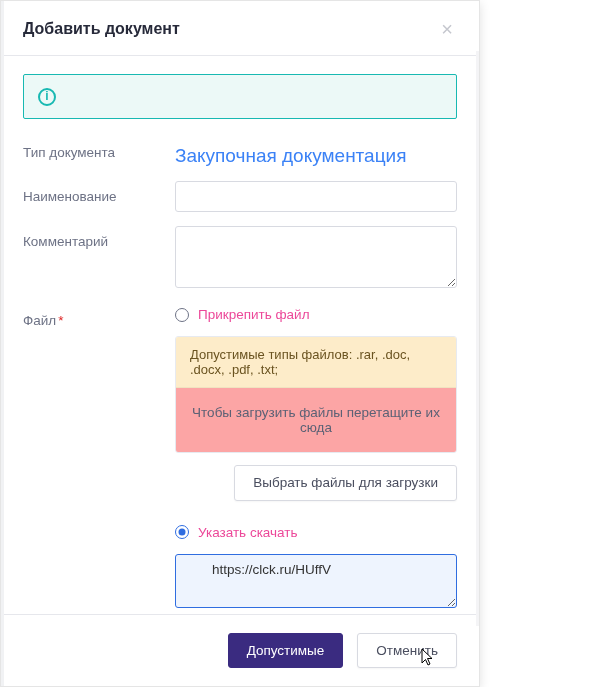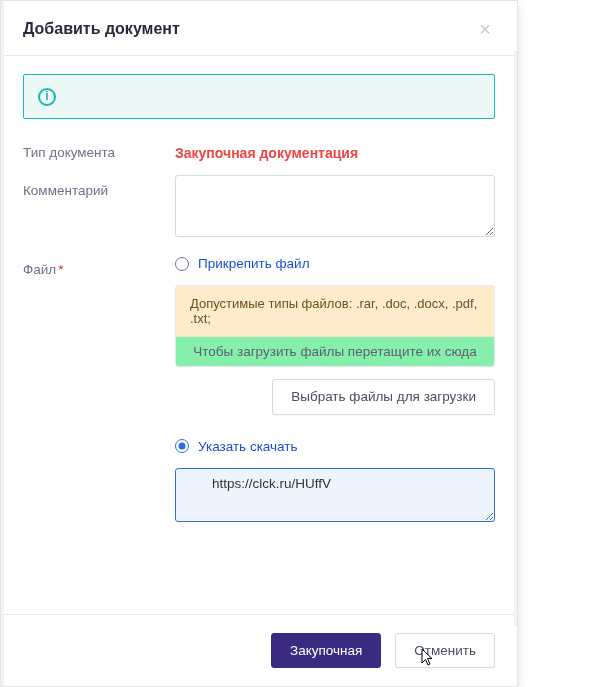--- a/index.html
+++ b/index.html
@@ -7,21 +7,21 @@
     margin: 0; padding: 0;
     width: 607px; height: 687px;
     font-family: -apple-system, BlinkMacSystemFont, "Segoe UI", Arial, sans-serif;
     font-size: 14px;
     color: #333;
     background: #fff;
     overflow: hidden;
   }
   .modal {
     position: relative;
-    width: 518px; height: 687px;
+    width: 480px; height: 687px;
     background: #fff;
     border: 1px solid #e5e5e5;
     box-shadow: 0 3px 10px rgba(0,0,0,0.12);
     display: flex;
     flex-direction: column;
   }
   .modal-bgleft {
     position: absolute;
     left: 0; top: 0; bottom: 0; width: 3px;
     background: #f1f2f4;
@@ -94,23 +94,22 @@
     padding-top: 8px;
     color: #6d7285;
     font-size: 13.5px;
   }
   .form-control-col {
     flex: 1;
     min-width: 0;
   }
   .static-value {
     padding-top: 8px;
-    color: #ef4444;
-    font-size: 14px;
-    font-weight: bold;
+    color: #3b82f6;
+    font-size: 19px;
   }
   .input-text {
     width: 100%;
     border: 1px solid #d8dae1;
     border-radius: 3px;
     padding: 7px 9px;
     font-size: 13.5px;
     color: #333;
     font-family: inherit;
   }
@@ -123,21 +122,21 @@
     border: 1px solid #2f6de0;
     background: #eef4fe;
     min-height: 54px;
   }
   .req-star { color: #d22; margin-left: 2px; }
   .radio-line {
     display: flex;
     align-items: center;
     gap: 9px;
     font-size: 13.5px;
-    color: #1d4ed8;
+    color: #ec4899;
     padding: 2px 0;
   }
   .radio-dot {
     width: 14px; height: 14px;
     border-radius: 50%;
     position: relative;
     flex: 0 0 auto;
   }
   .radio-dot.unchecked {
     border: 1.5px solid #6d7285;
@@ -161,24 +160,24 @@
     overflow: hidden;
   }
   .hint-allowed {
     background: #fdecc9;
     color: #6a5320;
     padding: 10px 14px;
     font-size: 13px;
     border-bottom: 1px solid #f0e3c0;
   }
   .hint-drop {
-    background: #86efac;
+    background: #fca5a5;
     color: #5c6175;
     text-align: center;
-    padding: 7px 14px;
+    padding: 17px 14px;
     font-size: 13.5px;
   }
   .choose-file-wrap {
     display: flex;
     justify-content: flex-end;
     margin-top: 12px;
     margin-bottom: 22px;
   }
   .btn {
     font-size: 13.5px;
@@ -234,20 +233,26 @@
 
     <div class="alert">
       <div class="info-icon">i</div>
     </div>
 
     <div class="form-row">
       <div class="form-label-col">Тип документа</div>
       <div class="form-control-col static-value">Закупочная документация</div>
     </div>
 
+    <div class="form-row">
+      <div class="form-label-col">Наименование</div>
+      <div class="form-control-col">
+        <input class="input-text" type="text" value="" style="">
+      </div>
+    </div>
 
     <div class="form-row">
       <div class="form-label-col">Комментарий</div>
       <div class="form-control-col">
         <textarea class="input-text" style=""></textarea>
       </div>
     </div>
 
     <div class="form-row" style="margin-bottom:0;">
       <div class="form-label-col">
@@ -277,19 +282,19 @@
         <div class="link-block">
           <textarea class="input-text link-input" style="">https://clck.ru/HUffV</textarea>
         </div>
 
       </div>
     </div>
 
   </div>
 
   <div class="modal-footer">
-    <button class="btn btn-primary">Закупочная</button>
+    <button class="btn btn-primary">Допустимые</button>
     <button class="btn btn-white">Отменить</button>
     <svg class="cursor" viewBox="0 0 14 20" style="left:420px; bottom:18px;">
       <path d="M1 1 L1 15 L4.5 11.5 L7 17 L9 16 L6.5 10.5 L11 10.5 Z" fill="#fff" stroke="#000" stroke-width="1"></path>
     </svg>
   </div>
 </div>
 
 </body></html>

